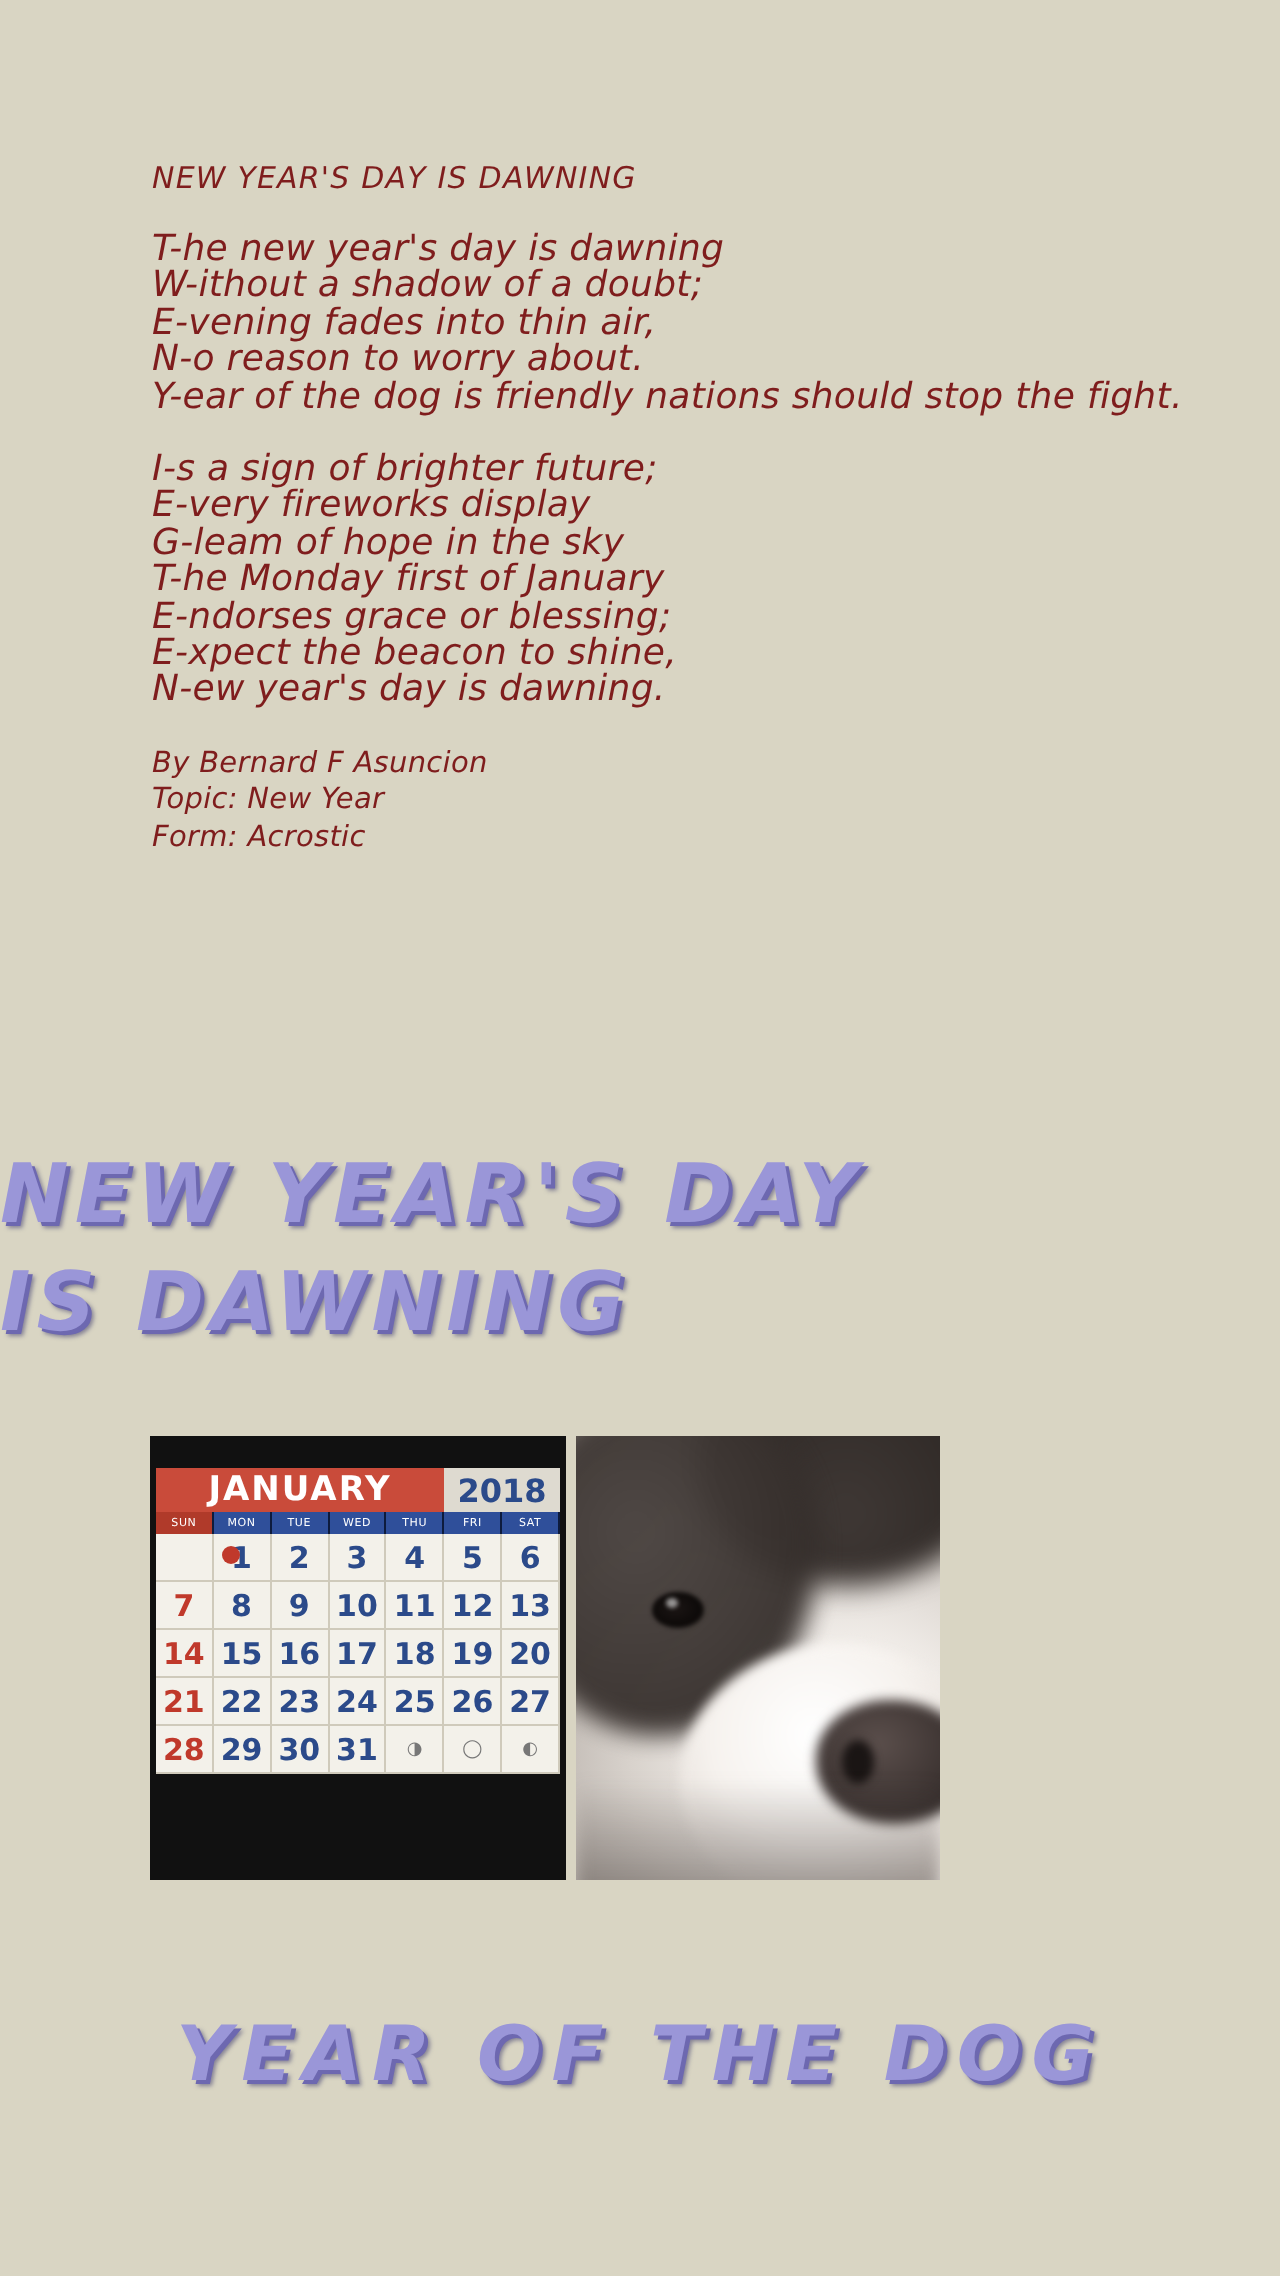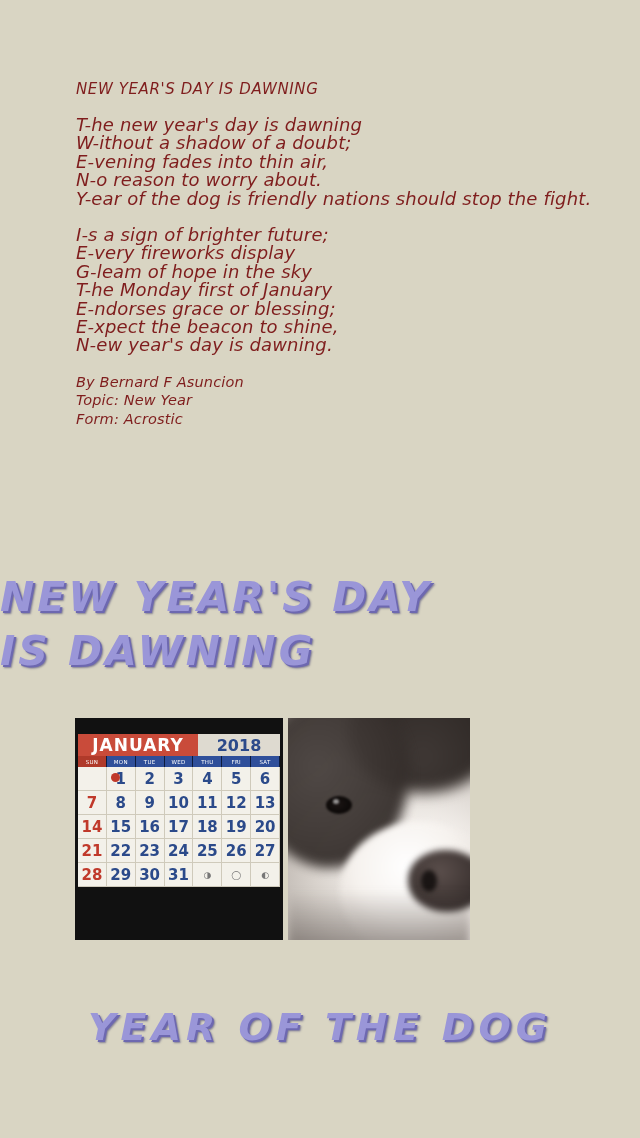--- a/index.html
+++ b/index.html
@@ -103,21 +103,21 @@
     color: #fff;
     font-weight: bold;
     font-size: 17px;
     letter-spacing: 1px;
     display: flex;
     align-items: center;
     justify-content: center;
     font-family: "DejaVu Sans", sans-serif;
   }
   .cal-year {
-    width: 82px;
+    width: 58px;
     background: #dedad0;
     color: #2b4a8a;
     font-weight: bold;
     font-size: 16px;
     display: flex;
     align-items: center;
     justify-content: center;
   }
   .cal-dow {
     display: grid;

